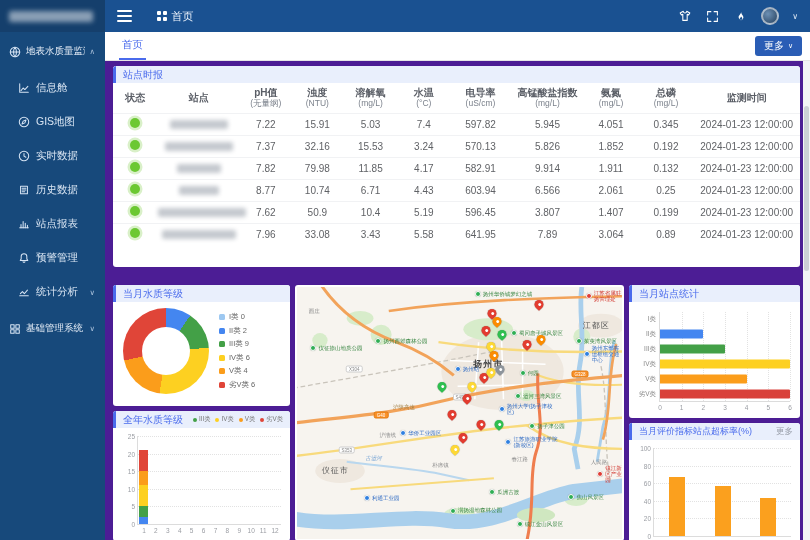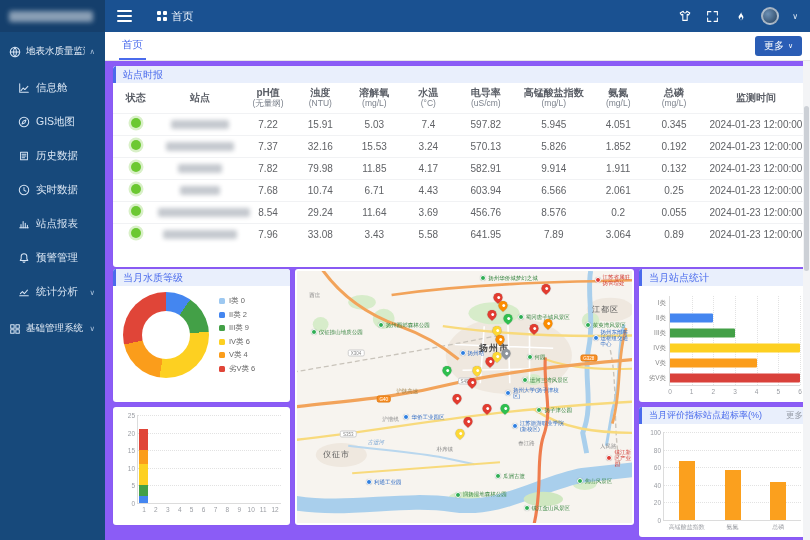--- a/index.html
+++ b/index.html
@@ -27,35 +27,35 @@
   .mi{display:flex;align-items:center;gap:6px;padding:10px 4px 10px 18px;font-size:10.5px;color:#d9e5f3;cursor:pointer;white-space:nowrap}
   .mi .lbl{flex:1;overflow:hidden}
   .chv{font-size:7.5px;color:#a9c0da;margin-right:6px}
   .sicon{flex:0 0 12px;height:12px}
   .sicon svg{width:12px;height:12px;stroke:#d6e4f4;fill:none;stroke-width:1.2;stroke-linecap:round;stroke-linejoin:round}
   
   .tabbar{position:absolute;left:105px;top:32px;right:0;height:29px;background:#fff;border-bottom:1px solid #e6e6e6;display:flex;align-items:center}
   .tab{margin-left:14px;font-size:10.5px;color:#4a6bec;height:100%;display:flex;align-items:center;border-bottom:2px solid #4a6bec;padding:0 3px;cursor:pointer}
   .more-btn{margin-left:auto;margin-right:8px;background:#2a5db5;color:#fff;font-size:10px;border:0;border-radius:3px;padding:3px 9px;display:flex;align-items:center;gap:4px;cursor:pointer;font-family:inherit}
   
-  .content{position:absolute;left:105px;top:61px;right:0;bottom:0;background:#8b5cf6;padding:5px 0 0 8px}
+  .content{position:absolute;left:105px;top:61px;right:0;bottom:0;background:#4c1d95;padding:5px 10px 0 8px}
   .panel{background:#fff;border-radius:3px;box-shadow:0 0 2px rgba(0,0,0,.06)}
   .ptitle{height:17px;display:flex;align-items:center;background:#e9effc;border-left:3px solid #4a6bec;color:#4a6bec;font-size:10px;padding:0 7px;border-radius:3px 3px 0 0}
   .ptitle .spacer{flex:1}
   .more-link{font-size:8.5px;color:#9aa0ab;cursor:pointer}
   
   .table-panel{height:201px;overflow:hidden}
   table{width:100%;border-collapse:collapse;table-layout:fixed}
   th{font-size:10px;color:#5a5e66;font-weight:bold;height:30px;text-align:center;vertical-align:middle;line-height:1.15}
   th .unit{font-size:8.5px;color:#7c828c;font-weight:normal}
   td{font-size:10px;color:#606266;height:22px;text-align:center;border-top:1px solid #f1f2f4}
   .dot{display:inline-block;width:10px;height:10px;border-radius:50%;background:#6cc832;box-shadow:0 0 0 2.5px #d9f0c8}
   .blur{height:9px;border-radius:2px;background:#c5c9cf;filter:blur(2px);margin:0 auto}
   
-  .lower{margin-top:2px;display:flex;gap:5px;height:256px}
+  .lower{margin-top:18px;display:flex;gap:5px;height:256px}
   .col-l{width:177px;display:flex;flex-direction:column;gap:5px}
   .col-r{width:171px;display:flex;flex-direction:column;gap:5px}
   .p-top{height:133px}
   .p-bot{flex:1}
   .map-panel{flex:1;padding:2px;overflow:hidden}
   
   .donut-area{display:flex;align-items:center;padding:6px 6px 0 10px;gap:10px}
   .donut{width:86px;height:86px;border-radius:50%;position:relative}
   .donut::after{content:"";position:absolute;left:50%;top:50%;width:48px;height:48px;border-radius:50%;background:#fff;transform:translate(-50%,-50%)}
   .dlegend{display:flex;flex-direction:column;gap:3.5px}
@@ -124,31 +124,31 @@
       </div>
       <div class="mi">
         <span class="sicon"><svg viewBox="0 0 14 14">
             <circle cx="7" cy="7" r="5.5"></circle>
             <path d="M9.3 4.7L8 8 4.7 9.3 6 6z"></path>
           </svg></span>
         <span class="lbl">GIS地图</span>
       </div>
       <div class="mi">
         <span class="sicon"><svg viewBox="0 0 14 14">
+            <circle cx="7" cy="7" r="5.5"></circle>
+            <path d="M7 4v3.2l2.2 1.2"></path>
+          </svg></span>
+        <span class="lbl">实时数据</span>
+      </div>
+      <div class="mi">
+        <span class="sicon"><svg viewBox="0 0 14 14">
             <path d="M3 2.5h8v9H3z"></path>
             <path d="M4.8 5h4.4M4.8 7h4.4M4.8 9h3"></path>
           </svg></span>
         <span class="lbl">历史数据</span>
-      </div>
-      <div class="mi">
-        <span class="sicon"><svg viewBox="0 0 14 14">
-            <circle cx="7" cy="7" r="5.5"></circle>
-            <path d="M7 4v3.2l2.2 1.2"></path>
-          </svg></span>
-        <span class="lbl">实时数据</span>
       </div>
       <div class="mi">
         <span class="sicon"><svg viewBox="0 0 14 14">
             <path d="M2 11.5h10"></path>
             <path d="M3.5 11.5V7.5M6 11.5V4M8.5 11.5V6M11 11.5V8.5"></path>
           </svg></span>
         <span class="lbl">站点报表</span>
       </div>
       <div class="mi">
         <span class="sicon"><svg viewBox="0 0 14 14">
@@ -331,43 +331,43 @@
             <td>9.914</td>
             <td>1.911</td>
             <td>0.132</td>
             <td>2024-01-23 12:00:00</td>
           </tr>
           <tr>
             <td><span class="dot"></span></td>
             <td>
               <div class="blur" style="width: 40px;"></div>
             </td>
-            <td>7.68</td>
+            <td>8.77</td>
             <td>10.74</td>
             <td>6.71</td>
             <td>4.43</td>
             <td>603.94</td>
             <td>6.566</td>
             <td>2.061</td>
             <td>0.25</td>
             <td>2024-01-23 12:00:00</td>
           </tr>
           <tr>
             <td><span class="dot"></span></td>
             <td>
-              <div class="blur" style="width: 92px;"></div>
+              <div class="blur" style="width: 88px;"></div>
             </td>
-            <td>8.54</td>
-            <td>29.24</td>
-            <td>11.64</td>
-            <td>3.69</td>
-            <td>456.76</td>
-            <td>8.576</td>
-            <td>0.2</td>
-            <td>0.055</td>
+            <td>7.62</td>
+            <td>50.9</td>
+            <td>10.4</td>
+            <td>5.19</td>
+            <td>596.45</td>
+            <td>3.807</td>
+            <td>1.407</td>
+            <td>0.199</td>
             <td>2024-01-23 12:00:00</td>
           </tr>
           <tr>
             <td><span class="dot"></span></td>
             <td>
               <div class="blur" style="width: 74px;"></div>
             </td>
             <td>7.96</td>
             <td>33.08</td>
             <td>3.43</td>
@@ -413,20 +413,41 @@
                 <span>V类 4</span>
               </div>
               <div class="li">
                 <span class="sw" style="background: rgb(224, 69, 56);"></span>
                 <span>劣V类 6</span>
               </div>
             </div>
         </div>
       </div>
       <div class="panel p-bot">
+        <div class="ptitle">
+          <span>全年水质等级</span>
+          <div class="leg-inline" id="annual-legend">
+              <span class="li">
+                <span class="sw" style="background: rgb(67, 160, 71);"></span>
+                <span>III类</span>
+              </span>
+              <span class="li">
+                <span class="sw" style="background: rgb(253, 208, 33);"></span>
+                <span>IV类</span>
+              </span>
+              <span class="li">
+                <span class="sw" style="background: rgb(251, 157, 27);"></span>
+                <span>V类</span>
+              </span>
+              <span class="li">
+                <span class="sw" style="background: rgb(224, 69, 56);"></span>
+                <span>劣V类</span>
+              </span>
+            </div>
+        </div>
         <div class="chart-area">
             <div class="cplot" id="annual-plot">
               <div class="ylab" style="top: 100%;">0</div>
               <div class="grid-h" style="top: 80%;"></div>
               <div class="ylab" style="top: 80%;">5</div>
               <div class="grid-h" style="top: 60%;"></div>
               <div class="ylab" style="top: 60%;">10</div>
               <div class="grid-h" style="top: 40%;"></div>
               <div class="ylab" style="top: 40%;">15</div>
               <div class="grid-h" style="top: 20%;"></div>

